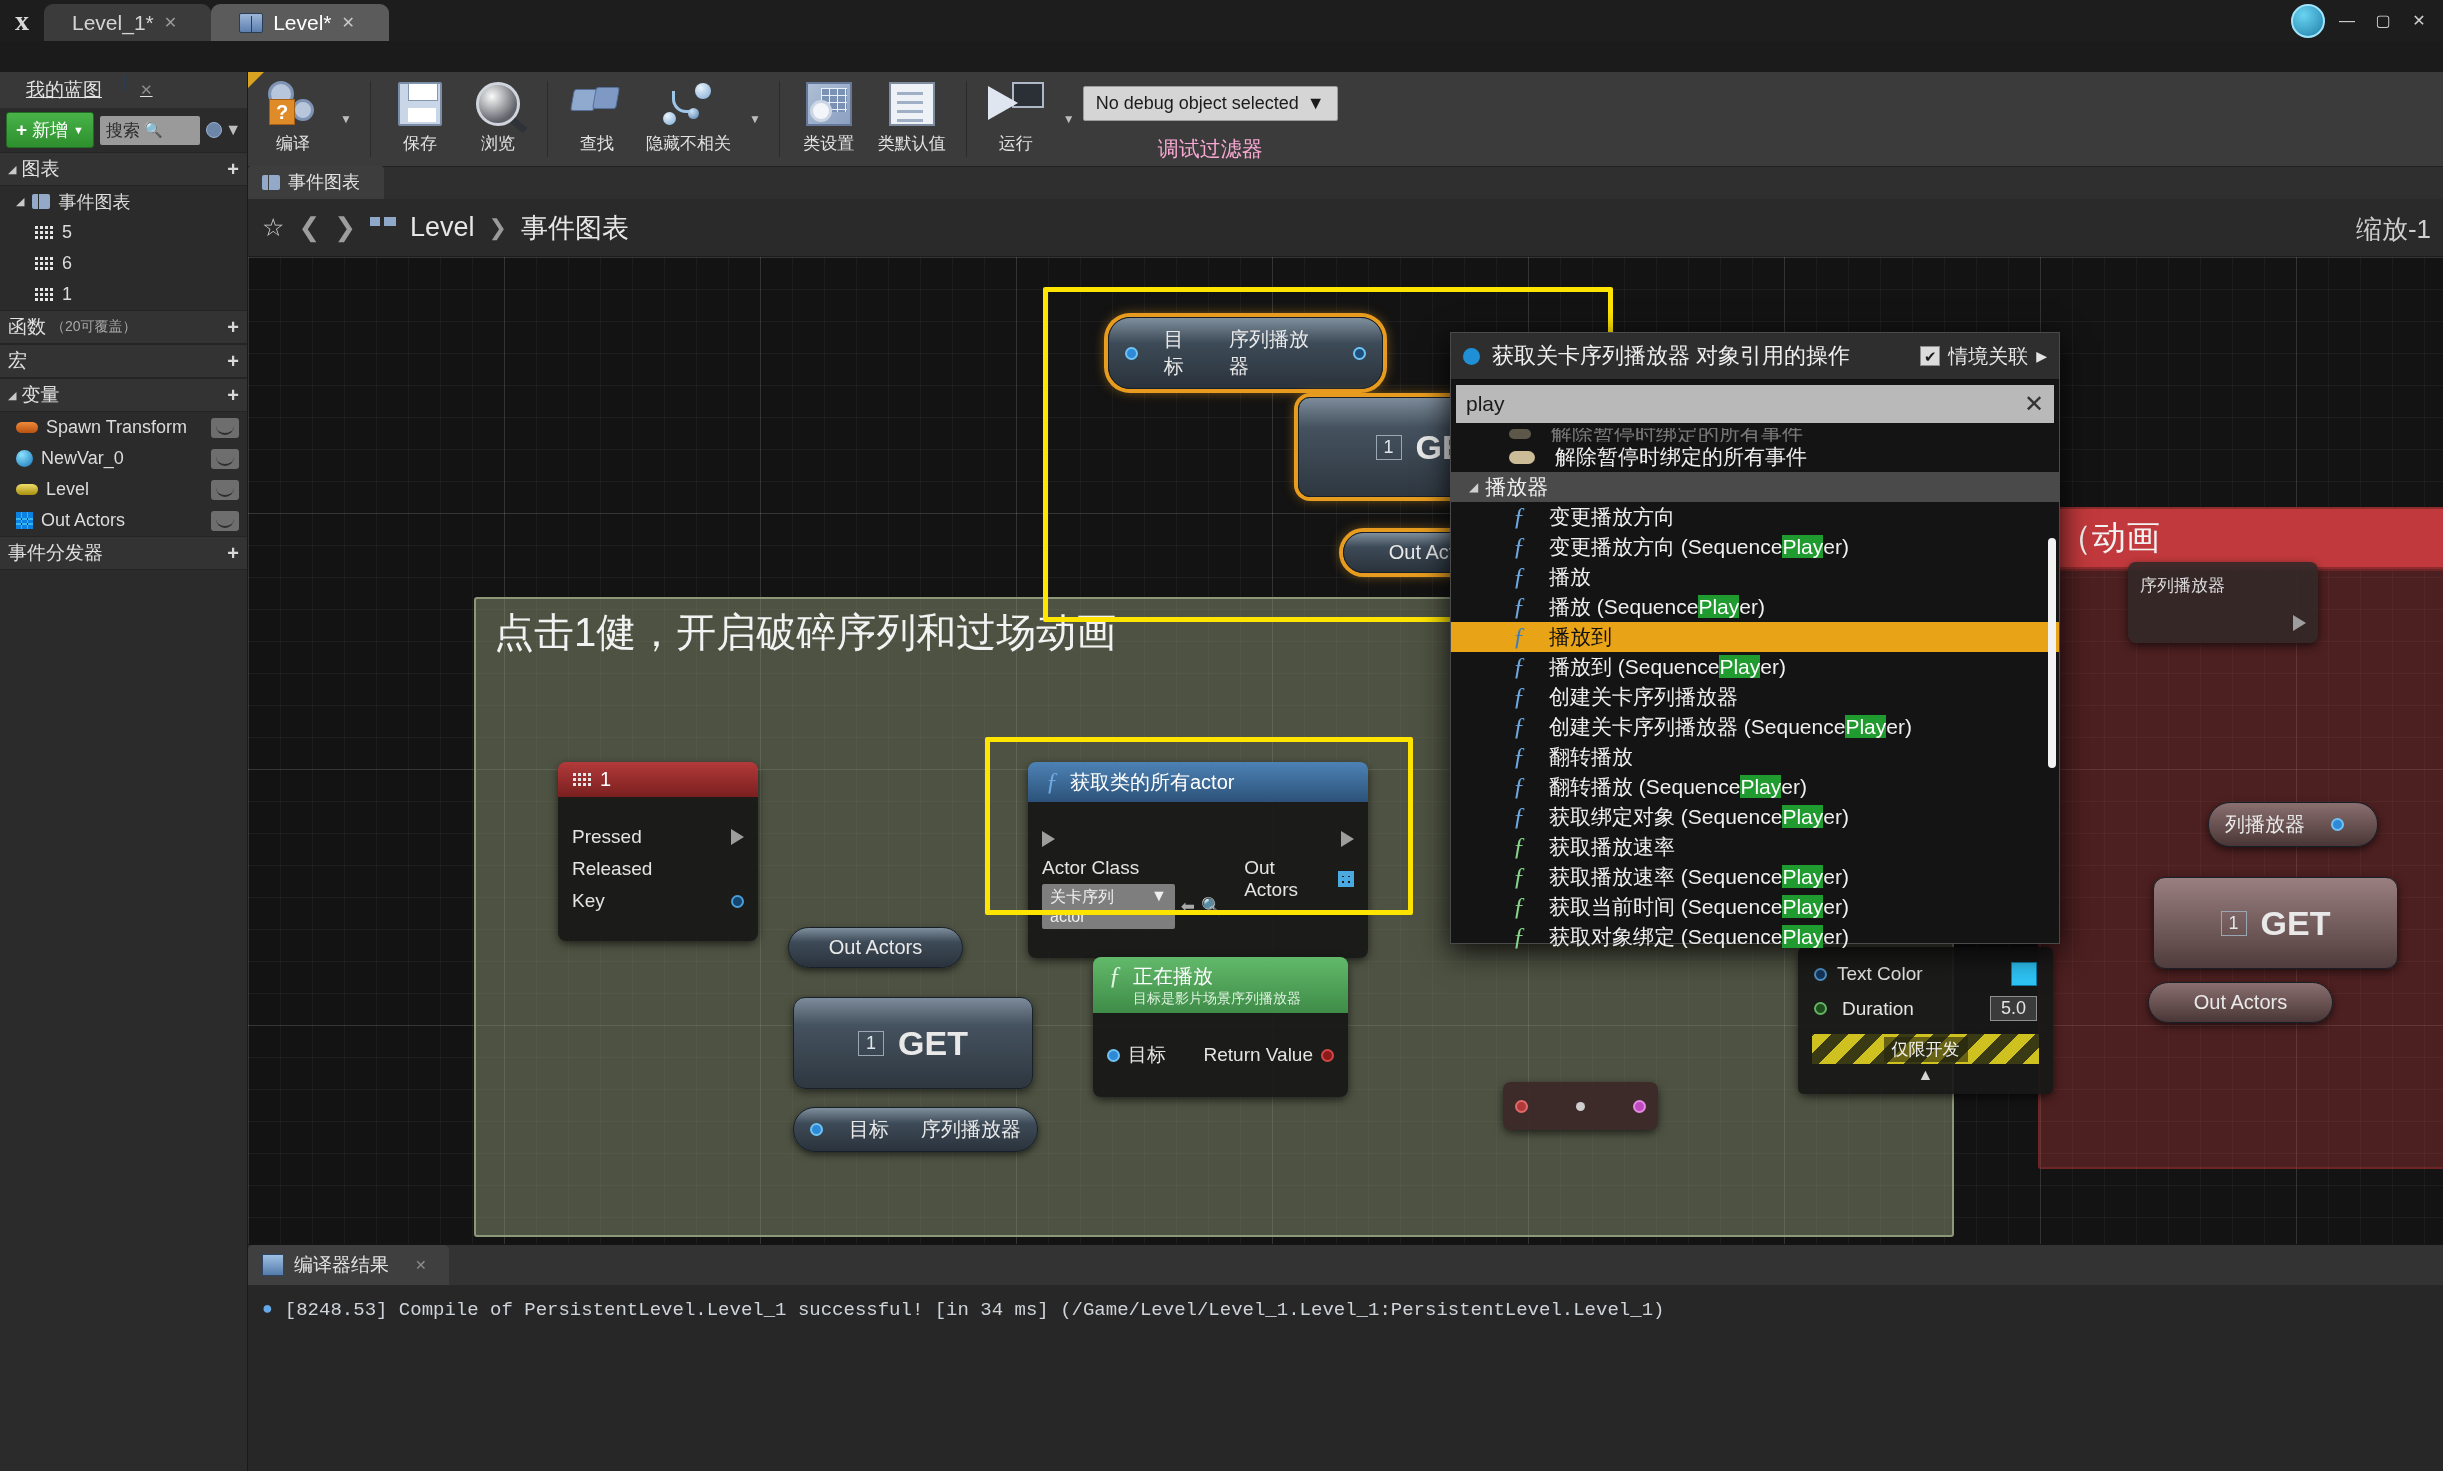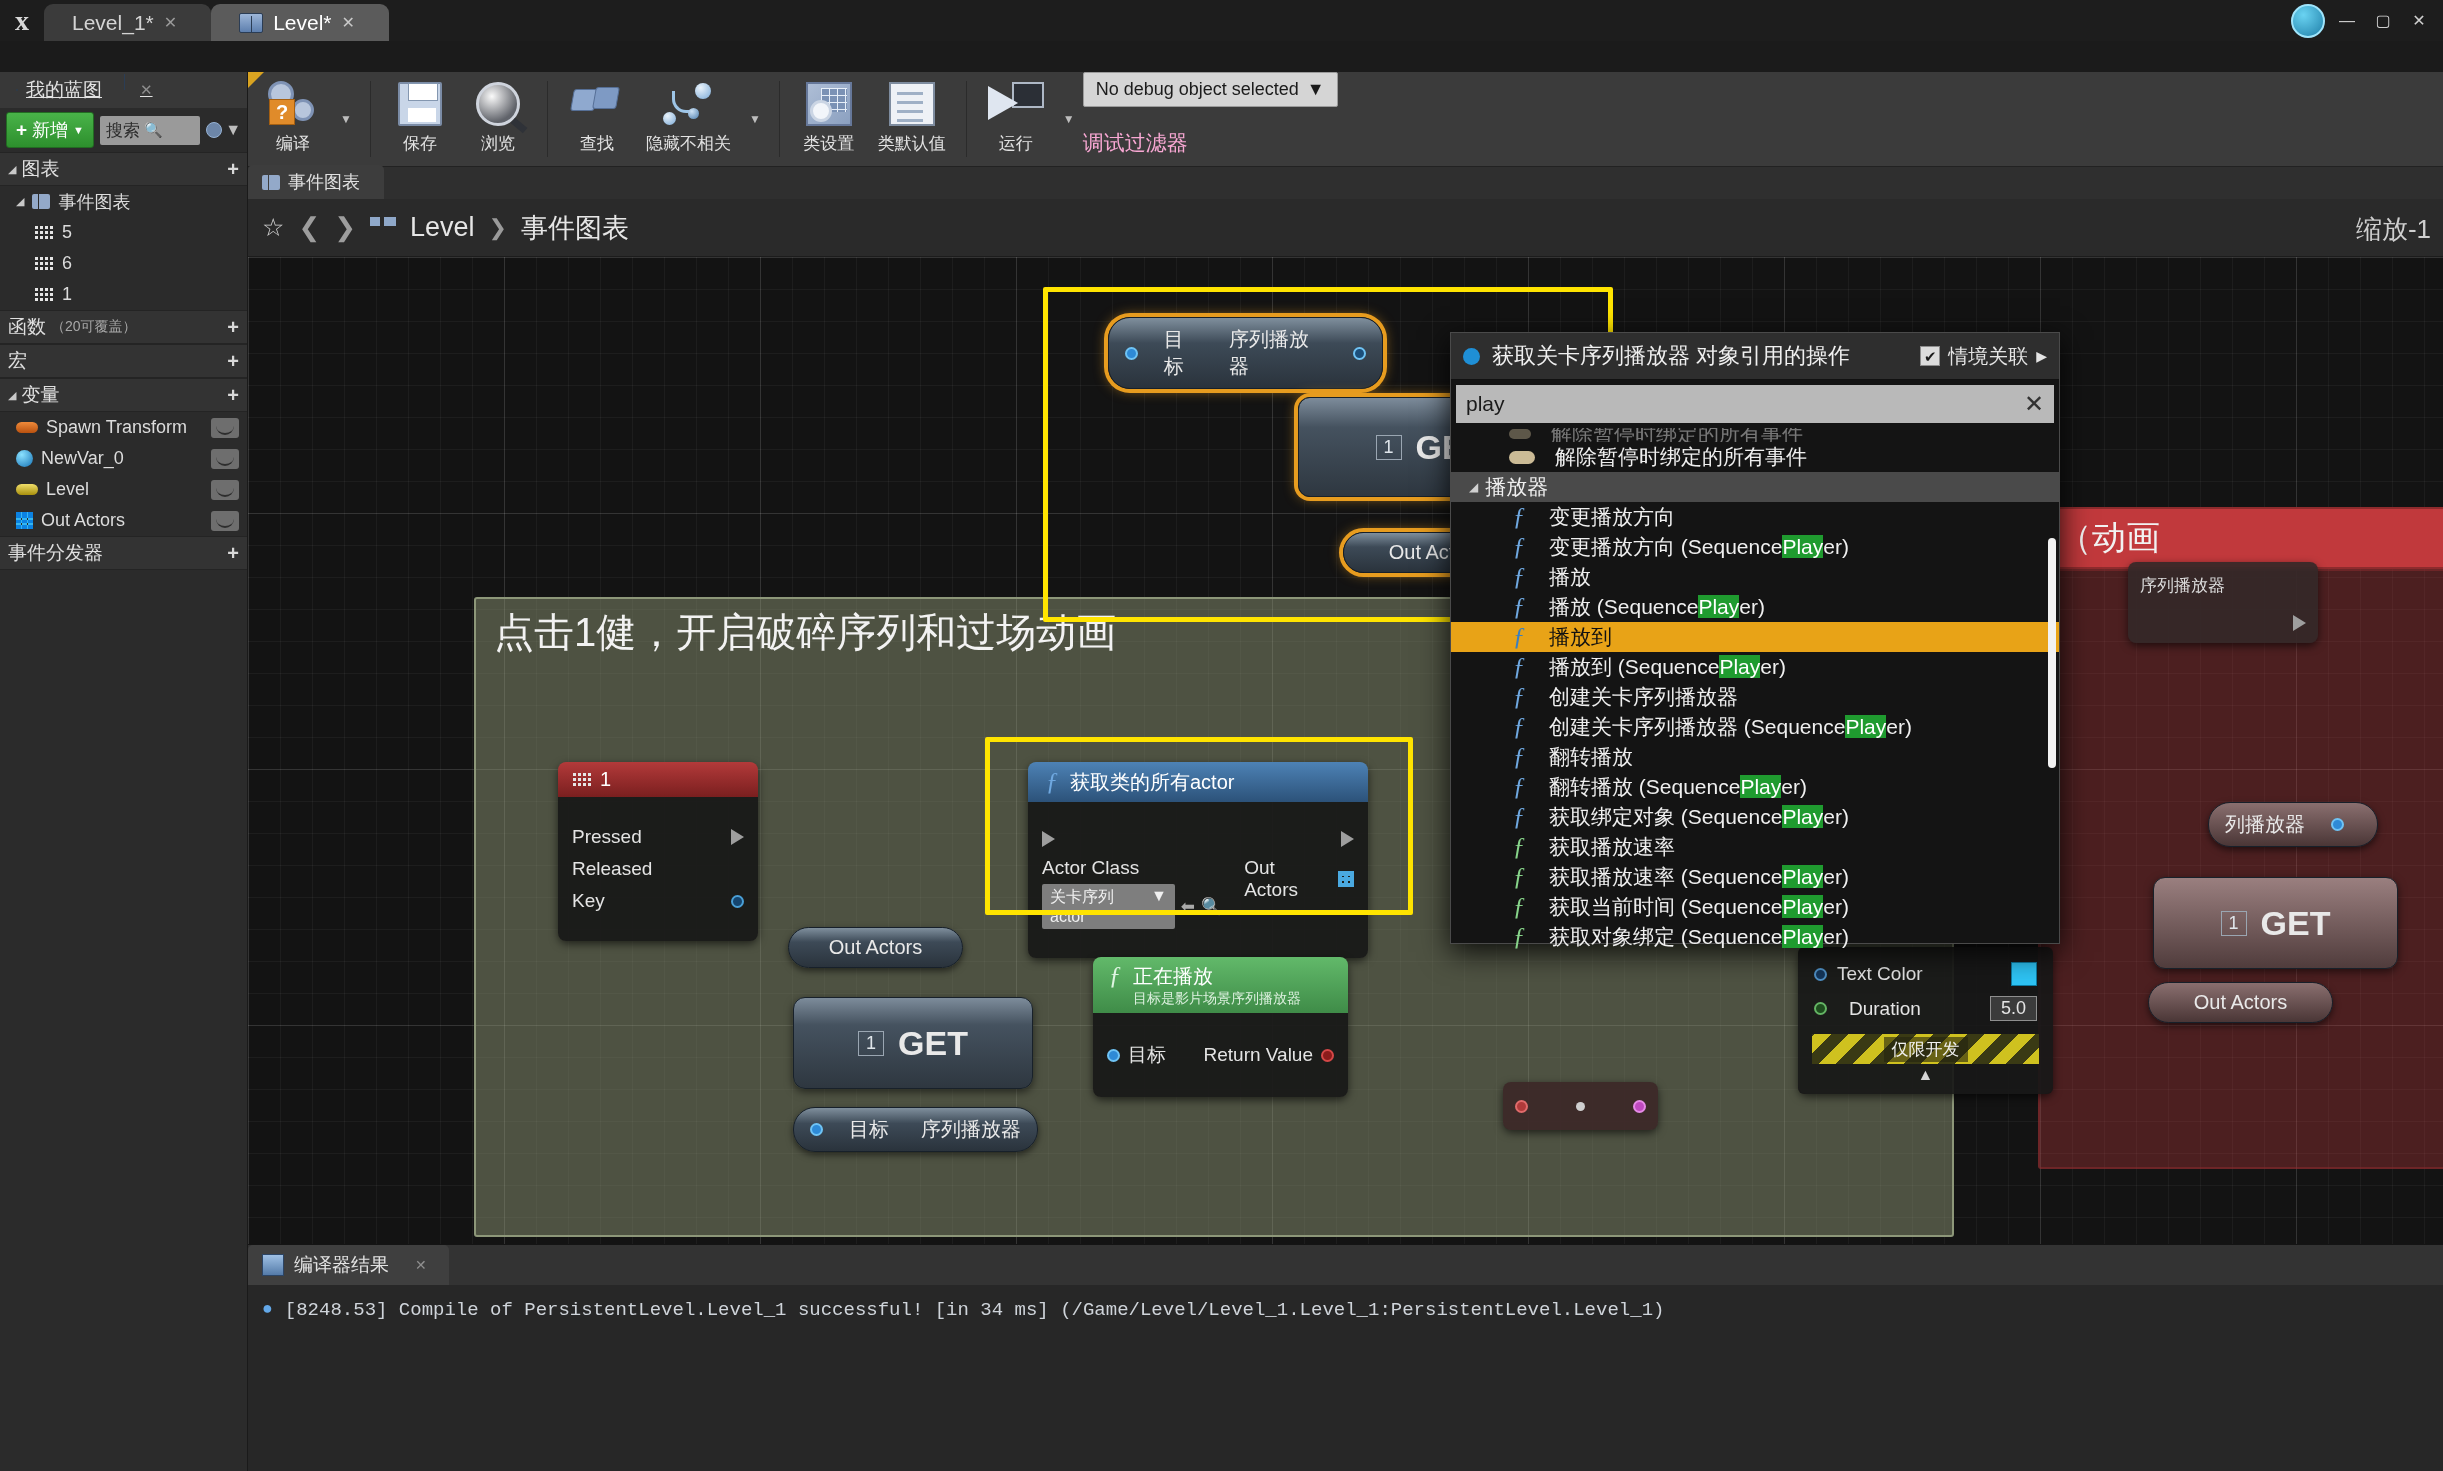--- a/index.html
+++ b/index.html
@@ -152,21 +152,21 @@
   .ico-classset .cog{position:absolute;left:2px;bottom:2px;width:22px;height:22px;border-radius:50%;background:#f2f5fa;border:3px solid #cbd5e4;}
   .ico-classdef {width:46px;height:44px;background:#eef1f6;border:2px solid #7e8c9f;position:relative;}
   .ico-classdef .ln{position:absolute;left:6px;width:26px;height:3px;background:#9fb0c6;}
   .ico-run {width:56px;height:44px;position:relative;}
   .ico-run .scr{position:absolute;right:0;top:0;width:32px;height:26px;background:#2b2f36;border:2px solid #aeb8c6;}
   .ico-run .tri{position:absolute;left:0;top:4px;width:0;height:0;border-left:30px solid #dfe6f0;border-top:17px solid transparent;border-bottom:17px solid transparent;}
   .debug-sel {
     background:#d5d5d5; color:#1b1b1b; font-size:18px; border:1px solid #9b9b9b;
     padding:6px 12px; display:flex; align-items:center; gap:8px; border-radius:2px;
   }
-  .debug-wrap { display:flex; flex-direction:column; align-items:flex-start; gap:22px; }
+  .debug-wrap { display:flex; flex-direction:column; align-items:center; gap:14px; padding-top:14px;}
   .debug-lbl { font-size:21px; color:#f9a8d4;font-family:Liberation Serif, serif; }
 
   
   .graphtab {
     position:absolute; top:167px; left:248px; width:2195px; height:32px; background:#2f2f2f;
     display:flex; align-items:flex-end;
   }
   .graphtab .t { background:#3d3d3d; display:flex; align-items:center; gap:8px; padding:5px 24px 5px 14px; font-size:18px; color:#e0e0e0; border-radius:5px 5px 0 0;}
   .breadcrumb {
     position:absolute; top:199px; left:248px; width:2195px; height:58px; background:#2a2a2a;
@@ -664,21 +664,21 @@
     <div class="node" style="left:1550px; top:690px; width:255px;">
       <div class="node-body" style="border-radius:6px;padding:10px 14px;">
         <div class="pin-row">
           <span style="display:flex;align-items:center;gap:10px;">
             <span class="pin-dot" style="background:#14365a;border-color:#4f8fc4;"></span>
             <span>Text Color</span>
           </span>
           <span style="width:26px;height:24px;background:#2ec4f5;border:1px solid #0d7ba3;"></span>
         </div>
         <div class="pin-row">
-          <span style="display:flex;align-items:center;gap:22px;">
+          <span style="display:flex;align-items:center;gap:15px;">
             <span class="pin-dot" style="background:#1e4d1e;border-color:#64b464;"></span>
             <span>Duration</span>
           </span>
           <span style="background:#3b3b3b;border:1px solid #8f8f8f;padding:1px 10px;font-size:18px;">5.0</span>
         </div>
         <div style="margin-top:8px;height:30px;display:flex;align-items:center;justify-content:center;font-size:17px;color:#f1f1f1;
                     background:repeating-linear-gradient(-45deg,#cfc11f 0 12px,#3a3a14 12px 24px);">
           <span style="background:rgba(35,35,15,.6);padding:1px 8px;">仅限开发</span>
         </div>
         <div style="text-align:center;color:#d5d5d5;font-size:16px;margin-top:2px;">▲</div>

